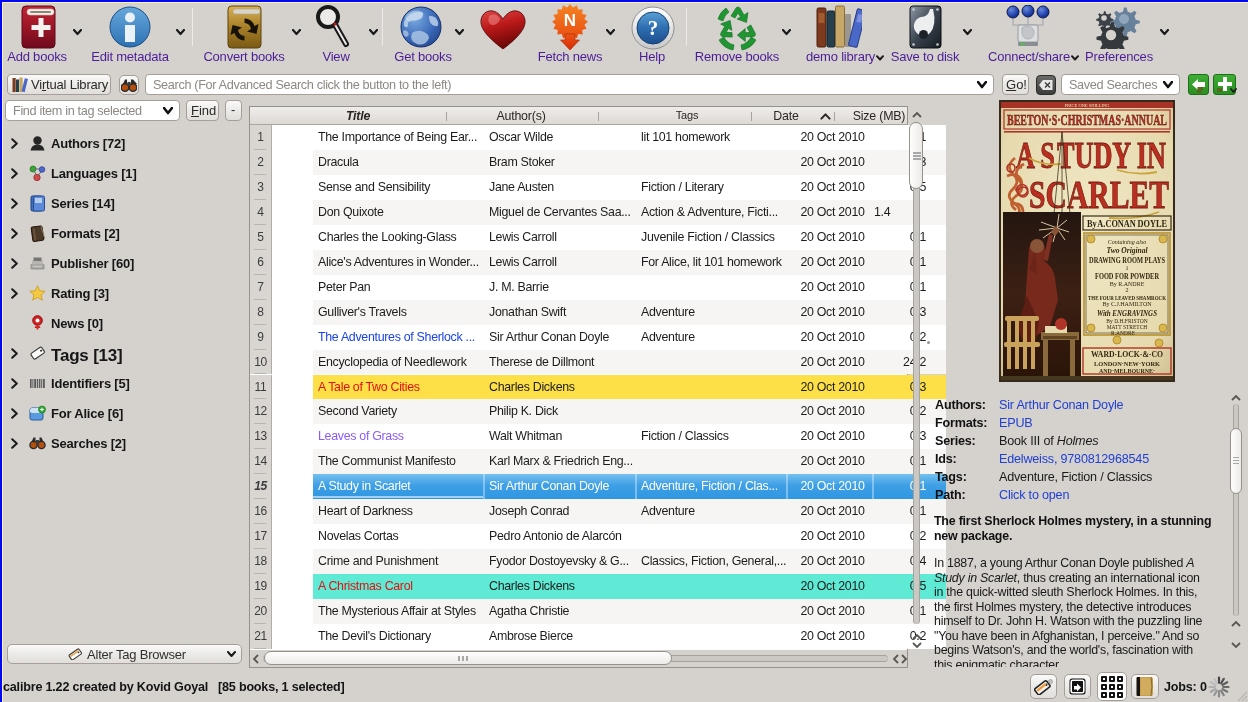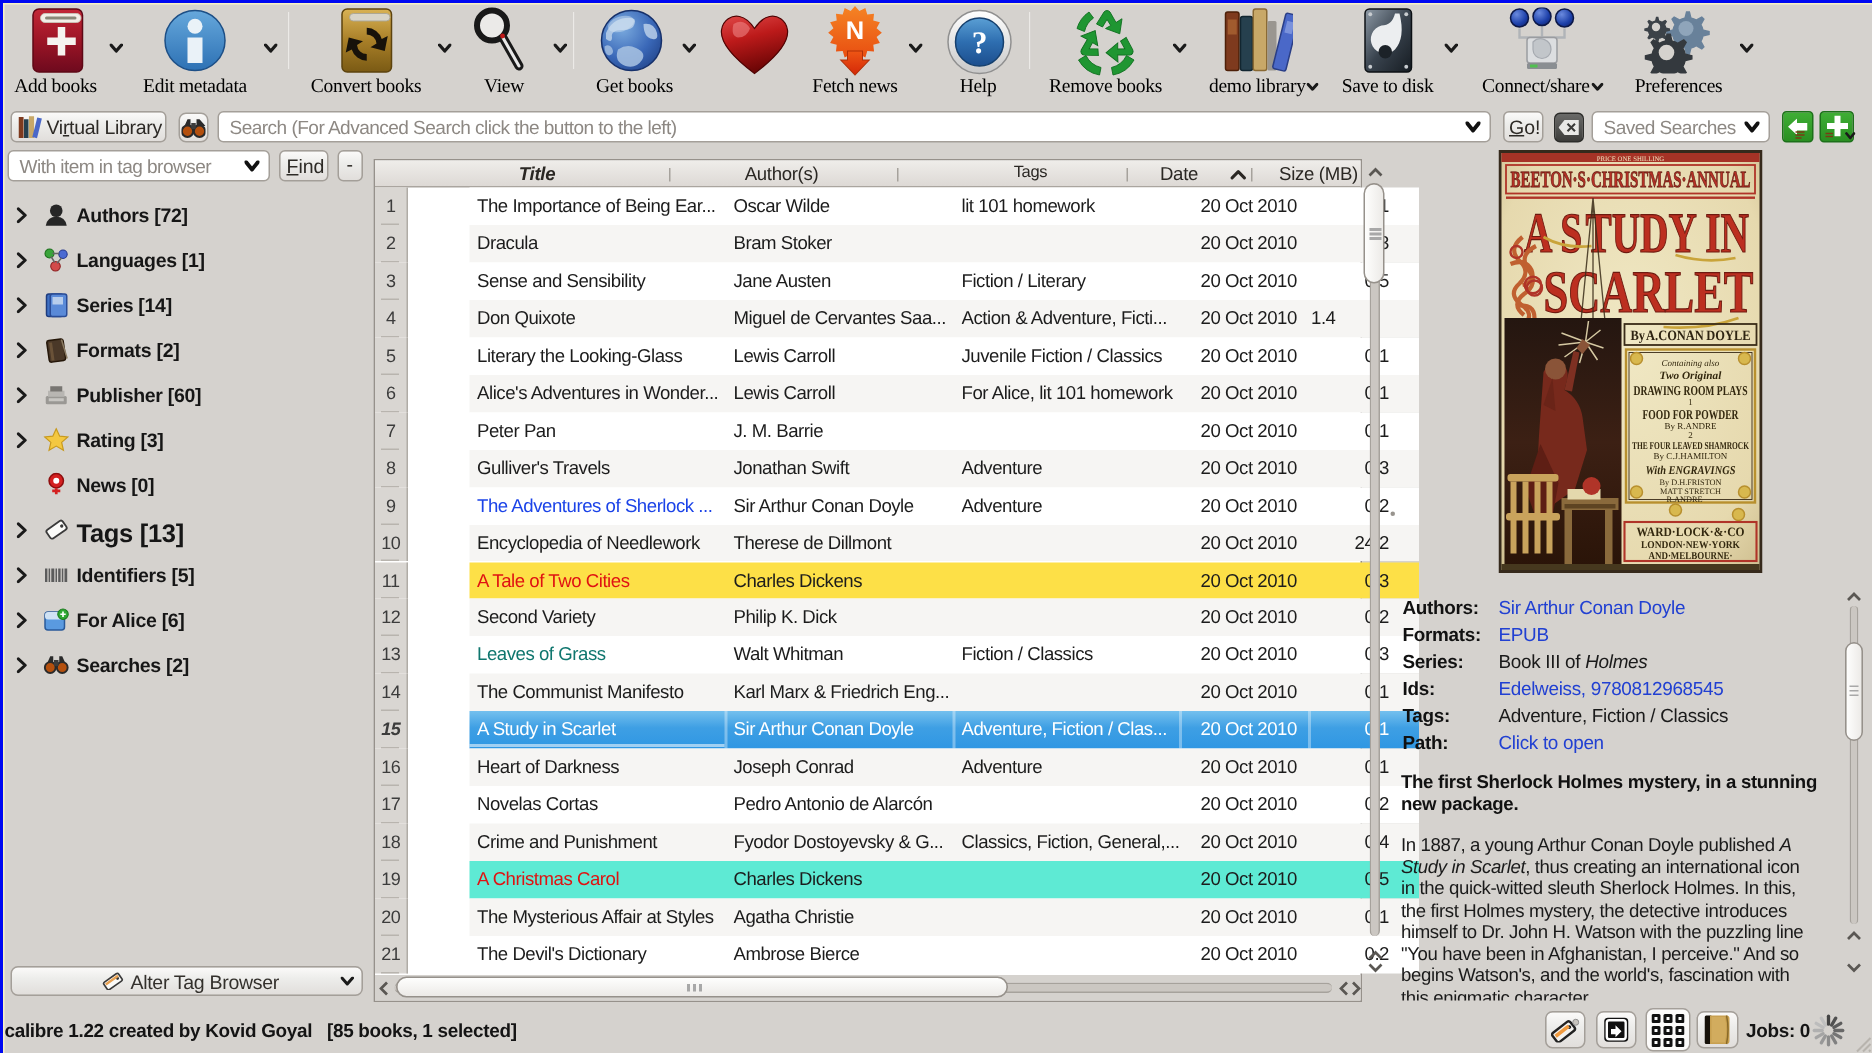--- a/index.html
+++ b/index.html
@@ -1,18 +1,18 @@
 <!DOCTYPE html>
 <html><head><meta charset="utf-8">
 <style>
 *{margin:0;padding:0;box-sizing:border-box;}
 html,body{width:1248px;height:702px;overflow:hidden;}
 body{background:#d5d2ce;font-family:"Liberation Sans",sans-serif;position:relative;}
 .abs{position:absolute;}
-.lbl{position:absolute;font-size:13px;color:#000000;white-space:nowrap;letter-spacing:-0.2px;font-family:Liberation Serif, serif;}
+.lbl{position:absolute;font-size:13px;color:#4c1d95;white-space:nowrap;letter-spacing:-0.2px;}
 .sep{position:absolute;width:1px;background:#b4b0aa;border-right:1px solid #eceae7;}
 .btn{position:absolute;background:linear-gradient(#fbfaf9,#ededeb 40%,#e1dedb);border:1px solid #a49f99;border-radius:4px;}
 .white{position:absolute;background:#fff;border:1px solid #a49f99;border-radius:4px;}
 .ph{color:#8d8883;font-size:12.7px;letter-spacing:-0.35px;white-space:nowrap;}
 .row{position:absolute;left:273px;width:633px;height:25px;font-size:12.4px;color:#1c1c1c;letter-spacing:-0.3px;margin-left:40px;}
 .cell{position:absolute;top:0;height:25px;line-height:25px;overflow:hidden;white-space:nowrap;}
 .gut{position:absolute;left:250px;width:22px;height:25px;line-height:25px;text-align:center;font-size:12px;color:#3c3c3c;background:#d9d6d2;border-right:1px solid #b0aca6;letter-spacing:-0.3px;}
 .meta-l{position:absolute;left:935px;font-weight:bold;font-size:12.6px;color:#111;letter-spacing:-0.2px;}
 .meta-v{position:absolute;left:999px;font-size:12.6px;color:#1a1a1a;letter-spacing:-0.2px;white-space:nowrap;}
 .blue{color:#2140d2;}
@@ -289,21 +289,21 @@
 <svg class="abs" style="left:1218px;top:77px" width="14" height="14" viewBox="0 0 14 14">
 <path d="M5 0 h4 v5 h5 v4 h-5 v5 h-4 v-5 h-5 v-4 h5z" fill="#fff"></path>
 </svg>
 <svg class="abs" style="left:1216px;top:88px" width="8" height="5" viewBox="0 0 8 5">
     <path d="M1 1 h5 M1 3 h5" stroke="#7a3c14" stroke-width="1.1"></path>
   </svg>
 <svg class="abs" style="left:1230px;top:88px" width="7" height="6" viewBox="0 0 7 6">
     <path d="M1 1 L3.5 4 L6 1" fill="none" stroke="#1a1a1a" stroke-width="1.8" stroke-linecap="round" stroke-linejoin="round"></path>
   </svg>
 <div class="white" style="left:5px;top:100px;width:175px;height:21px"></div>
-<div class="abs ph" style="left:13px;top:104px">With item in tag browser</div>
+<div class="abs ph" style="left:13px;top:104px">Find item in tag selected</div>
 <svg class="abs" style="left:163px;top:107px" width="10" height="8" viewBox="0 0 10 8">
     <path d="M1 1 L5.0 6 L9 1" fill="none" stroke="#111" stroke-width="2.6" stroke-linecap="round" stroke-linejoin="round"></path>
   </svg>
 <div class="btn" style="left:186px;top:100px;width:33px;height:21px"></div>
 <div class="abs" style="left:191px;top:103px;font-size:13px;color:#2d2a26"><span style="text-decoration:underline">F</span>ind</div>
 <div class="btn" style="left:225px;top:100px;width:17px;height:21px"></div>
 <div class="abs" style="left:231px;top:102px;font-size:13px;color:#2d2a26">-</div>
 <svg class="abs" style="left:11px;top:138px" width="7" height="11" viewBox="0 0 7 11">
     <path d="M1.2 1.2 L5.8 5.5 L1.2 9.8" fill="none" stroke="#1a1a1a" stroke-width="2" stroke-linecap="round" stroke-linejoin="round"></path>
   </svg>
@@ -463,21 +463,21 @@
 <div class="gut" style="top:199.85px;height:24.95px;line-height:24.95px;background-image:linear-gradient(#b8b4ae,#b8b4ae);background-size:12px 1px;background-position:4px 100%;background-repeat:no-repeat">4</div>
 <div class="row" style="top:199.85px;height:24.95px;background:#f6f5f3">
     <div class="cell" style="left:5px;width:165px;line-height:24.95px;color:#1c1c1c">Don Quixote</div>
     <div class="cell" style="left:176px;width:148px;line-height:24.95px;color:#1c1c1c">Miguel de Cervantes Saa...</div>
     <div class="cell" style="left:328px;width:147px;line-height:24.95px;color:#1c1c1c">Action &amp; Adventure, Ficti...</div>
     <div class="cell" style="left:476px;width:87px;text-align:center;line-height:24.95px;color:#1c1c1c">20 Oct 2010</div>
     <div class="cell" style="left:561px;width:52px;line-height:24.95px;color:#1c1c1c">1.4</div>
   </div>
 <div class="gut" style="top:224.80px;height:24.95px;line-height:24.95px;background-image:linear-gradient(#b8b4ae,#b8b4ae);background-size:12px 1px;background-position:4px 100%;background-repeat:no-repeat">5</div>
 <div class="row" style="top:224.80px;height:24.95px;background:#ffffff">
-    <div class="cell" style="left:5px;width:165px;line-height:24.95px;color:#1c1c1c">Literary the Looking-Glass</div>
+    <div class="cell" style="left:5px;width:165px;line-height:24.95px;color:#1c1c1c">Charles the Looking-Glass</div>
     <div class="cell" style="left:176px;width:148px;line-height:24.95px;color:#1c1c1c">Lewis Carroll</div>
     <div class="cell" style="left:328px;width:147px;line-height:24.95px;color:#1c1c1c">Juvenile Fiction / Classics</div>
     <div class="cell" style="left:476px;width:87px;text-align:center;line-height:24.95px;color:#1c1c1c">20 Oct 2010</div>
     <div class="cell" style="left:561px;width:52px;text-align:right;line-height:24.95px;color:#1c1c1c">0.1</div>
   </div>
 <div class="gut" style="top:249.75px;height:24.95px;line-height:24.95px;background-image:linear-gradient(#b8b4ae,#b8b4ae);background-size:12px 1px;background-position:4px 100%;background-repeat:no-repeat">6</div>
 <div class="row" style="top:249.75px;height:24.95px;background:#f6f5f3">
     <div class="cell" style="left:5px;width:165px;line-height:24.95px;color:#1c1c1c">Alice's Adventures in Wonder...</div>
     <div class="cell" style="left:176px;width:148px;line-height:24.95px;color:#1c1c1c">Lewis Carroll</div>
     <div class="cell" style="left:328px;width:147px;line-height:24.95px;color:#1c1c1c">For Alice, lit 101 homework</div>
@@ -527,21 +527,21 @@
 <div class="gut" style="top:399.45px;height:24.95px;line-height:24.95px;background-image:linear-gradient(#b8b4ae,#b8b4ae);background-size:12px 1px;background-position:4px 100%;background-repeat:no-repeat">12</div>
 <div class="row" style="top:399.45px;height:24.95px;background:#f6f5f3">
     <div class="cell" style="left:5px;width:165px;line-height:24.95px;color:#1c1c1c">Second Variety</div>
     <div class="cell" style="left:176px;width:148px;line-height:24.95px;color:#1c1c1c">Philip K. Dick</div>
     <div class="cell" style="left:328px;width:147px;line-height:24.95px;color:#1c1c1c"></div>
     <div class="cell" style="left:476px;width:87px;text-align:center;line-height:24.95px;color:#1c1c1c">20 Oct 2010</div>
     <div class="cell" style="left:561px;width:52px;text-align:right;line-height:24.95px;color:#1c1c1c">0.2</div>
   </div>
 <div class="gut" style="top:424.40px;height:24.95px;line-height:24.95px;background-image:linear-gradient(#b8b4ae,#b8b4ae);background-size:12px 1px;background-position:4px 100%;background-repeat:no-repeat">13</div>
 <div class="row" style="top:424.40px;height:24.95px;background:#ffffff">
-    <div class="cell" style="left:5px;width:165px;line-height:24.95px;color:#0f766e">Leaves of Grass</div>
+    <div class="cell" style="left:5px;width:165px;line-height:24.95px;color:#8b5cf6">Leaves of Grass</div>
     <div class="cell" style="left:176px;width:148px;line-height:24.95px;color:#1c1c1c">Walt Whitman</div>
     <div class="cell" style="left:328px;width:147px;line-height:24.95px;color:#1c1c1c">Fiction / Classics</div>
     <div class="cell" style="left:476px;width:87px;text-align:center;line-height:24.95px;color:#1c1c1c">20 Oct 2010</div>
     <div class="cell" style="left:561px;width:52px;text-align:right;line-height:24.95px;color:#1c1c1c">0.3</div>
   </div>
 <div class="gut" style="top:449.35px;height:24.95px;line-height:24.95px;background-image:linear-gradient(#b8b4ae,#b8b4ae);background-size:12px 1px;background-position:4px 100%;background-repeat:no-repeat">14</div>
 <div class="row" style="top:449.35px;height:24.95px;background:#f6f5f3">
     <div class="cell" style="left:5px;width:165px;line-height:24.95px;color:#1c1c1c">The Communist Manifesto</div>
     <div class="cell" style="left:176px;width:148px;line-height:24.95px;color:#1c1c1c">Karl Marx &amp; Friedrich Eng...</div>
     <div class="cell" style="left:328px;width:147px;line-height:24.95px;color:#1c1c1c"></div>

